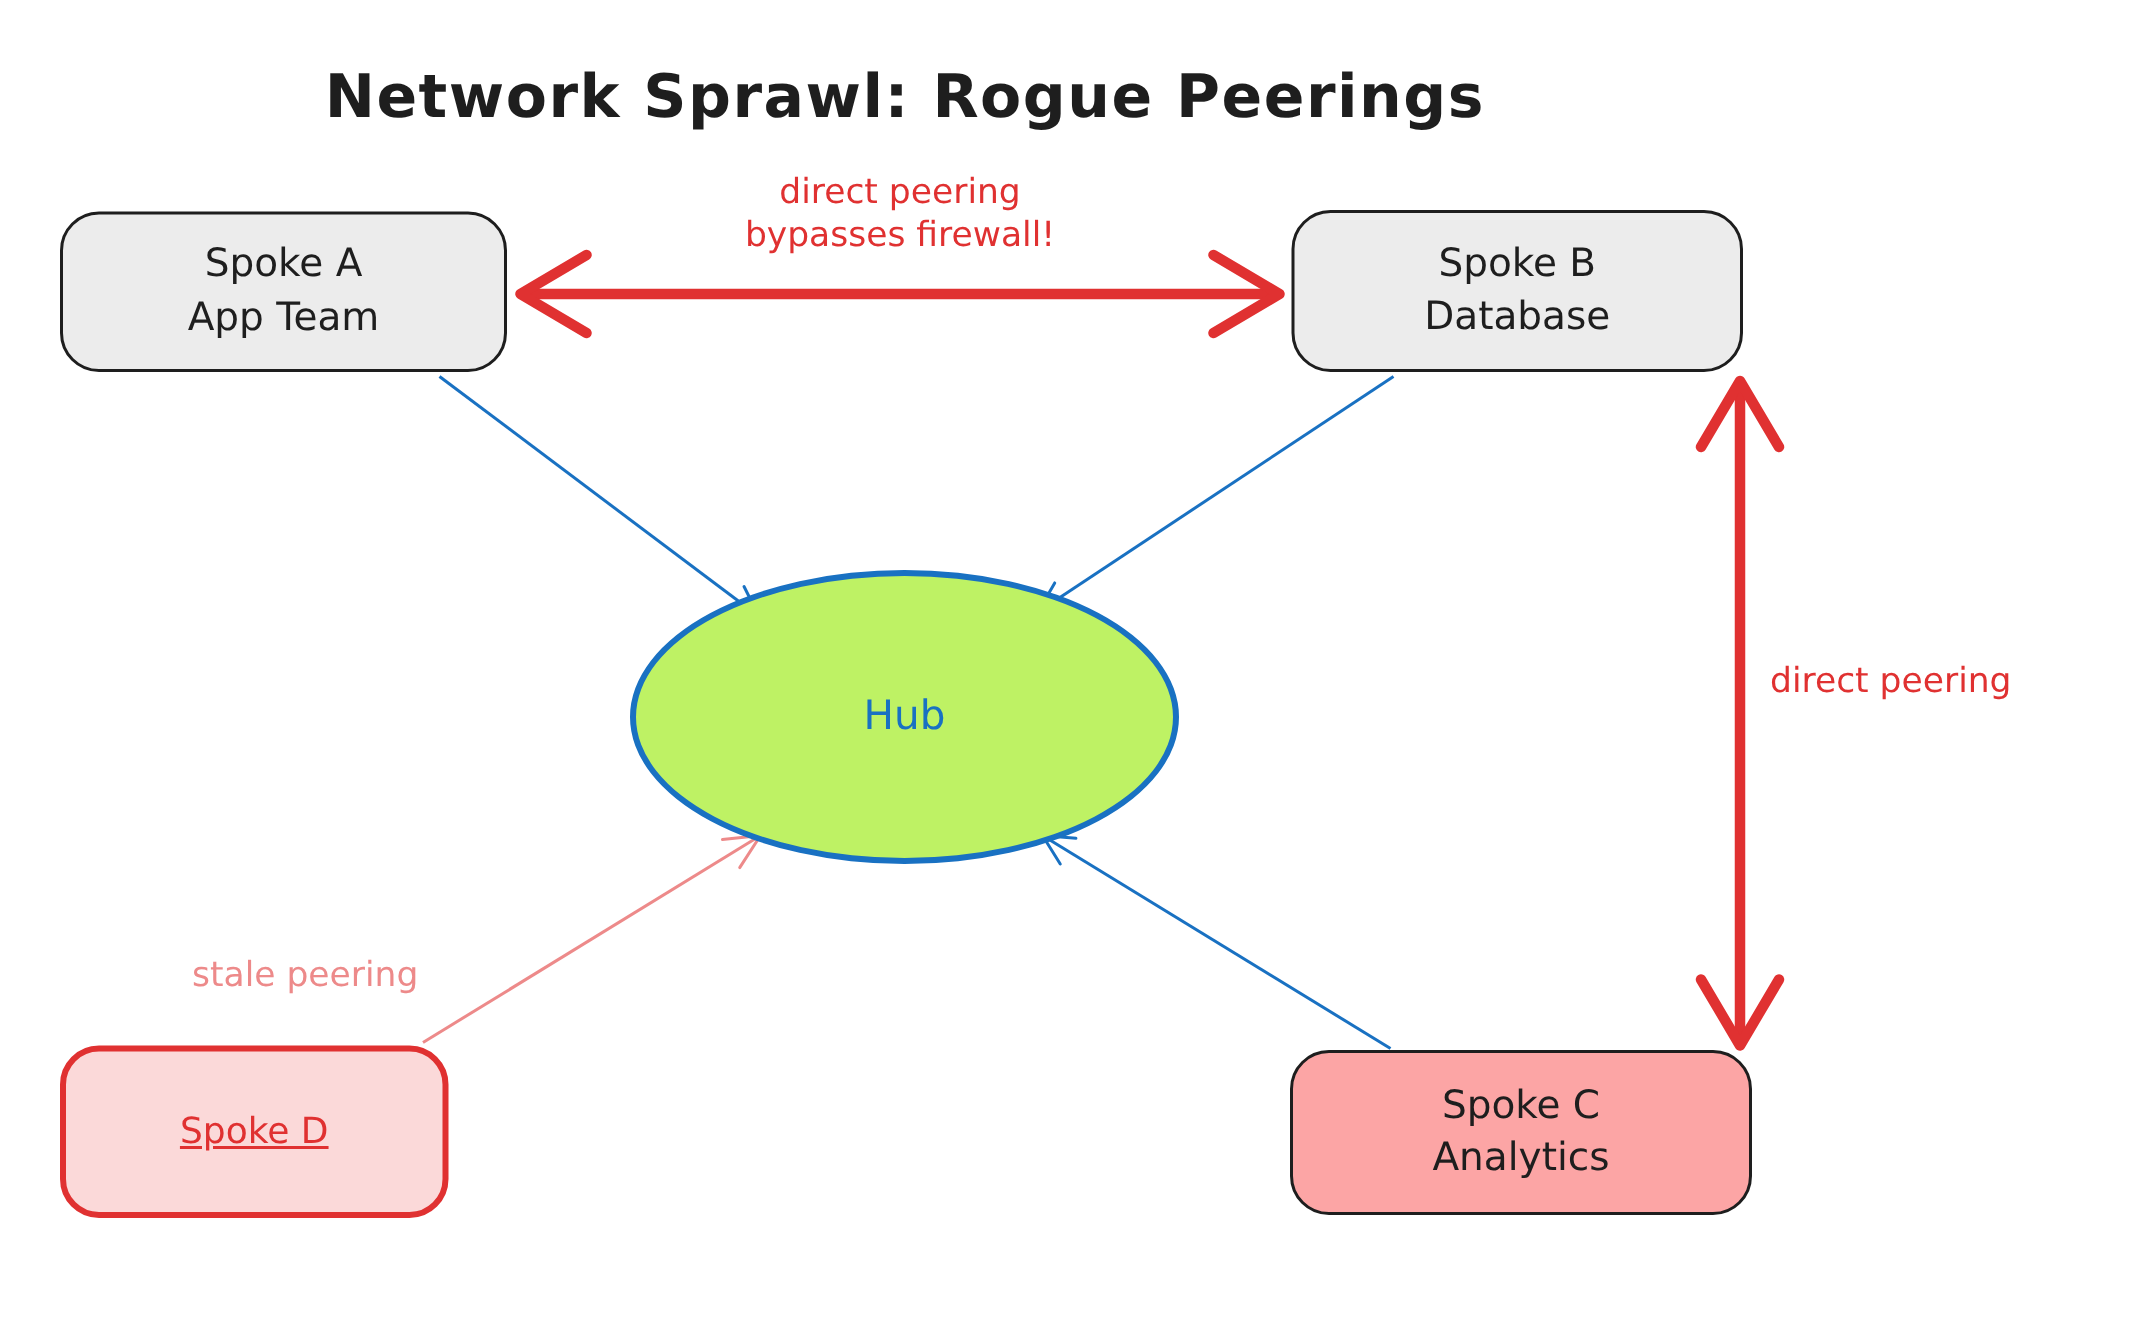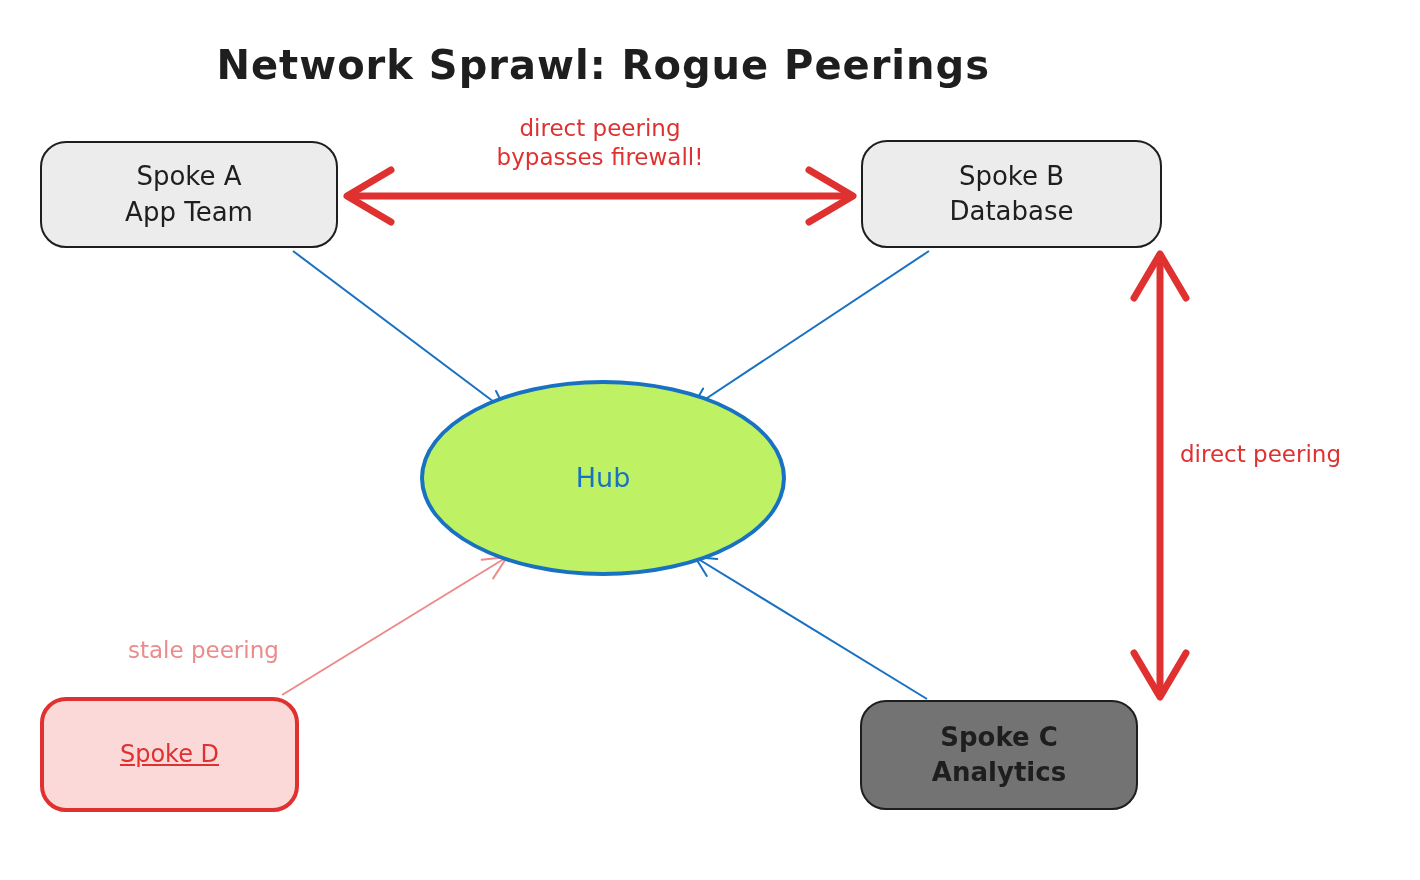--- a/index.html
+++ b/index.html
@@ -3,21 +3,21 @@
 <meta charset="utf-8">
 <style>
   html,body{margin:0;padding:0;}
   body{width:1420px;height:880px;background:#ffffff;font-family:"DejaVu Sans",sans-serif;position:relative;overflow:hidden;}
   .layer{position:absolute;left:0;top:0;width:1420px;height:880px;}
   .title{position:absolute;left:190px;top:42px;width:800px;text-align:right;font-size:40px;font-weight:bold;color:#1e1e1e;letter-spacing:1px;}
   .node{position:absolute;display:flex;flex-direction:column;align-items:center;justify-content:center;text-align:center;line-height:1.35;box-sizing:border-box;}
   .rect{border-radius:26px;}
   #spoke-a{left:40px;top:141px;width:298px;height:107px;background:#ececec;border:2.5px solid #1e1e1e;color:#1e1e1e;font-size:26px;}
   #spoke-b{left:861px;top:140px;width:301px;height:108px;background:#ececec;border:2.5px solid #1e1e1e;color:#1e1e1e;font-size:26px;}
-  #spoke-c{left:860px;top:700px;width:278px;height:110px;background:#737373;border:2.5px solid #1e1e1e;color:#1e1e1e;font-size:26px;font-weight:bold;}
+  #spoke-c{left:860px;top:700px;width:308px;height:110px;background:#fca5a5;border:2.5px solid #1e1e1e;color:#1e1e1e;font-size:26px;}
   #spoke-d{left:40px;top:697px;width:259px;height:115px;background:#fbd9d9;border:4.5px solid #e03131;color:#e03131;font-size:24px;text-decoration:underline;}
   #hub{left:420px;top:380px;width:366px;height:196px;background:#bef264;border:4px solid #1971c2;border-radius:50%;color:#1971c2;font-size:27px;}
   .edge-label{position:absolute;color:#e03131;font-size:23px;line-height:29px;}
   #label-ab{left:450px;top:114px;width:300px;text-align:center;}
   #label-bc{left:1180px;top:440px;width:220px;text-align:left;}
   #label-stale{left:128px;top:610px;width:220px;text-align:left;color:#ed8a8a;margin-top:26px;}
 </style>
 </head>
 <body>
 

